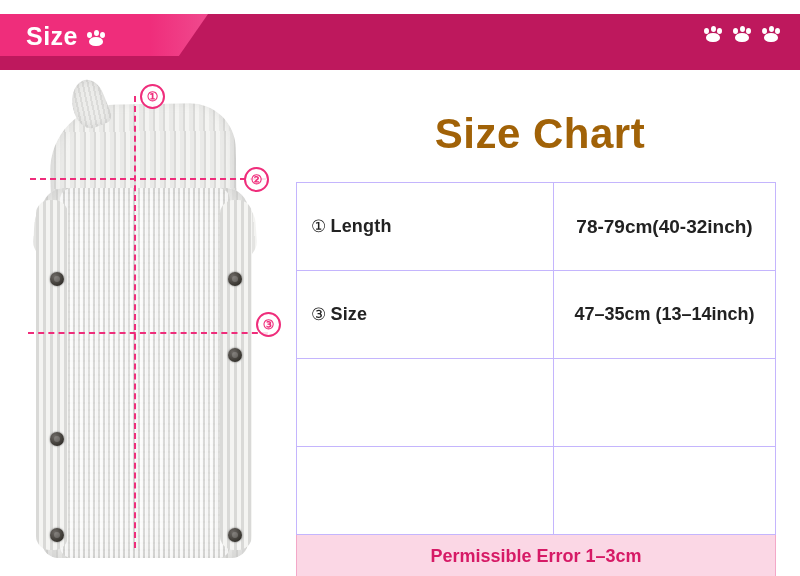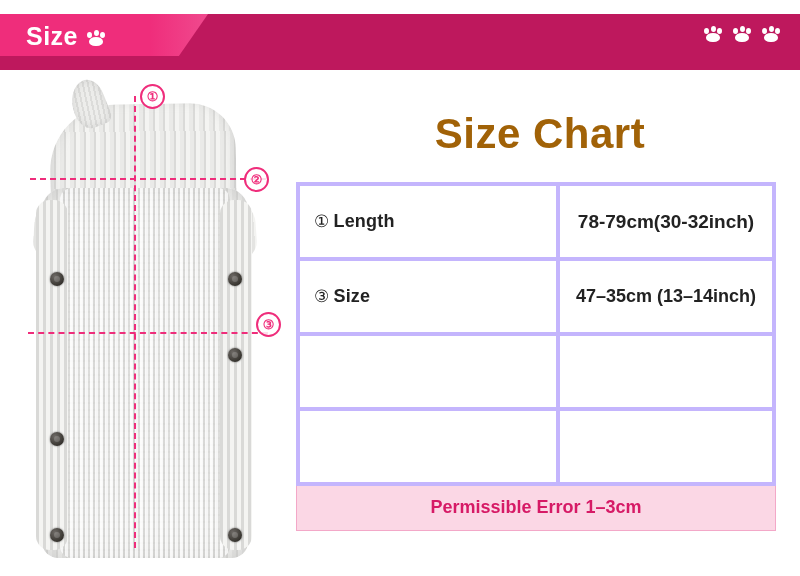--- a/index.html
+++ b/index.html
@@ -234,23 +234,23 @@
     margin: 0 0 24px 0;
     letter-spacing: 0.5px;
   }
   table.size-table {
     width: 480px;
     border-collapse: collapse;
     table-layout: fixed;
     background: #ffffff;
   }
   table.size-table td {
-    border: 4px solid #c4b5fd;
+    border: 1px solid #c4b5fd;
     height: 55px;
-    padding: 8px 14px;
+    padding: 16px 14px;
     font-size: 18px;
     color: #222222;
   }
   td.col-label {
     width: 228px;
     font-weight: bold;
     letter-spacing: 0.2px;
   }
   td.col-value {
     text-align: center;
@@ -347,21 +347,21 @@
 
 <div class="right-panel">
   <h1 class="right-title">Size Chart</h1>
 
   <table class="size-table">
     <tbody>
       <tr>
         <td class="col-label">
           <span class="num-prefix">①</span><span>Length</span>
         </td>
-        <td class="col-value first">78-79cm(30-32inch)</td>
+        <td class="col-value first">78-79cm(40-32inch)</td>
       </tr>
       <tr>
         <td class="col-label">
           <span class="num-prefix">③</span><span>Size</span>
         </td>
         <td class="col-value">47–35cm (13–14inch)</td>
       </tr>
       <tr>
         <td class="col-label"></td>
         <td class="col-value"></td>

